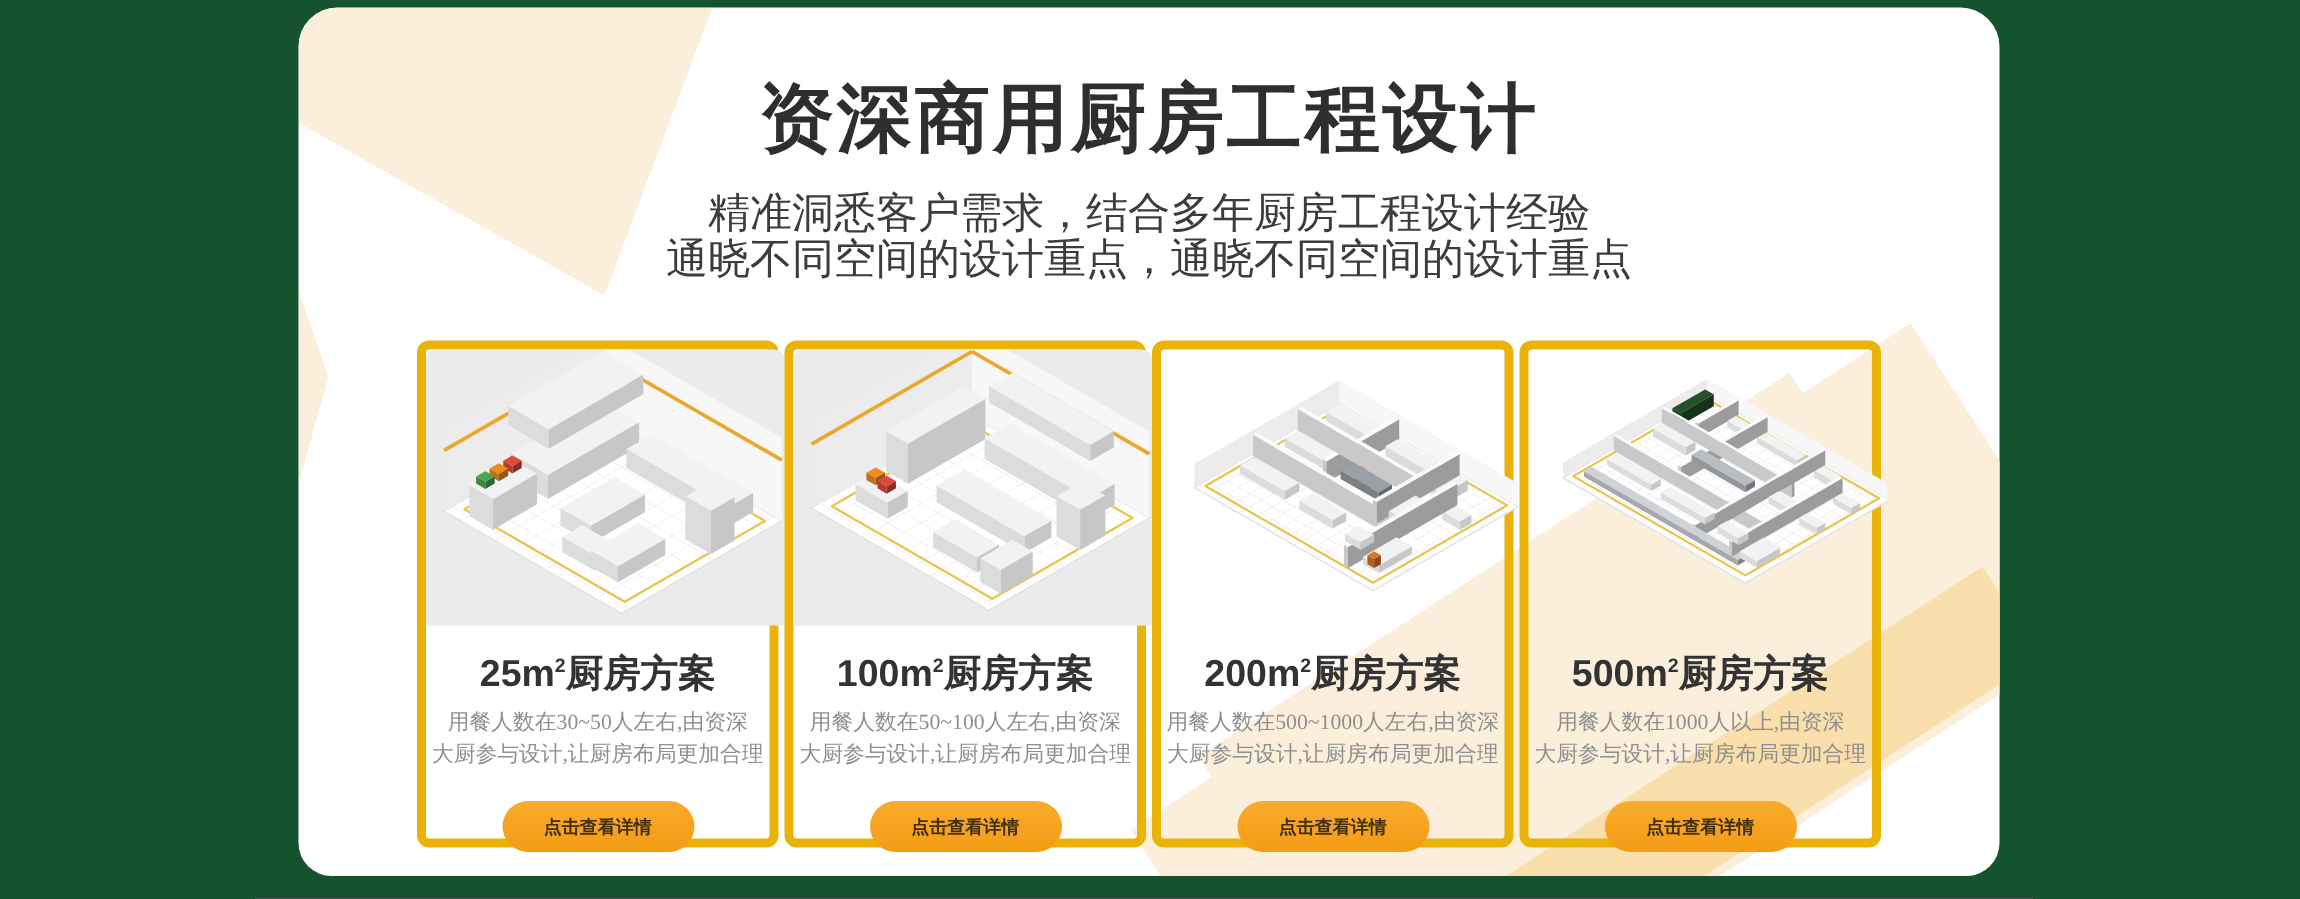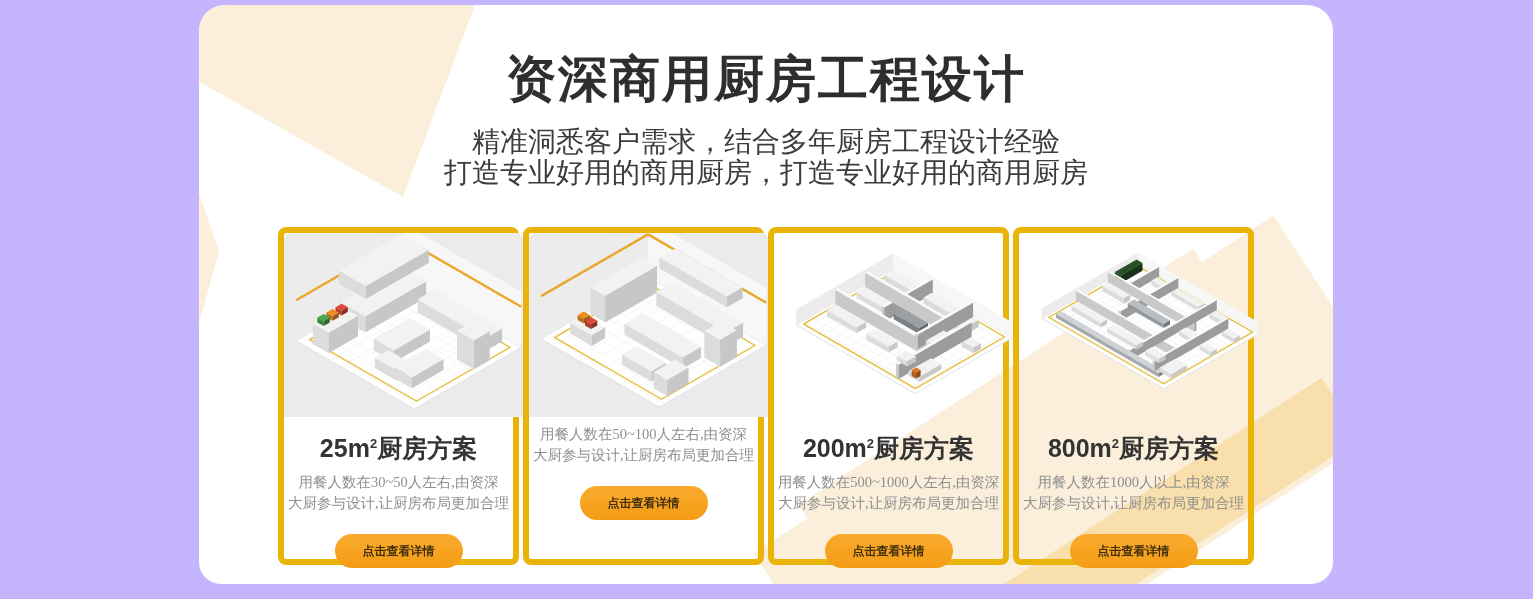--- a/index.html
+++ b/index.html
@@ -1,18 +1,18 @@
 <!DOCTYPE html>
 <html><head>
 <meta charset="utf-8">
 <style>
   *{margin:0;padding:0;box-sizing:border-box;}
   html,body{width:1533px;height:599px;overflow:hidden;background:#232323;
     font-family:"Liberation Sans","DejaVu Sans",sans-serif;}
-  .stage{position:relative;width:1533px;height:599px;background:#c4b5fd;padding-left:16px;}
+  .stage{position:relative;width:1533px;height:599px;background:#14532d;padding-left:16px;}
   .panel{position:absolute;left:199px;top:5px;width:1134px;height:579px;
     background:#ffffff;border-radius:26px 26px 22px 22px;overflow:hidden;}
   .decor{position:absolute;z-index:0;pointer-events:none;}
   .decor-v{left:0;top:0;width:300px;height:192px;background:#fbefdc;
     clip-path:polygon(0 0,92% 0,68% 100%,0 40%);}
   .decor-sliver{left:0;top:188px;width:20px;height:130px;background:#fbefdc;
     clip-path:polygon(0 0,100% 45%,0 100%);}
   .band{background:#fbefdc;}
   .band-a{left:570px;top:360px;width:620px;height:240px;transform:rotate(-33deg);}
   .band-c{left:587px;top:364px;width:470px;height:92px;transform:rotate(-33deg);}
@@ -43,21 +43,21 @@
 
     <div class="decor decor-v"></div>
     <div class="decor decor-sliver"></div>
     <div class="decor band band-a"></div>
     <div class="decor band band-c"></div>
     <div class="decor band-b"></div>
 
     <div class="hdr">
       <h1>资深商用厨房工程设计</h1>
       <p class="sub first">精准洞悉客户需求，结合多年厨房工程设计经验</p>
-      <p class="sub">打造专业好用的商用厨房，打造专业好用的商用厨房</p>
+      <p class="sub">通晓不同空间的设计重点，通晓不同空间的设计重点</p>
     </div>
 
     <div class="cards">
 
       <div class="card">
         <div class="card-img opaque">
             <svg id="k0" viewBox="0 0 239 184">
               <rect width="239" height="184" fill="#ebebeb"></rect>
               <polygon points="119.0,46.0 237.2,114.3 130.3,176.0 12.0,107.8" fill="#ffffff" stroke="#e2e2e2" stroke-width="1" stroke-linejoin="round"></polygon>
               <line x1="130.258" y1="52.5" x2="23.307000000000002" y2="114.25" stroke="#f2f2f2" stroke-width="0.7"></line>
@@ -178,20 +178,21 @@
               <polygon points="124.6,139.2 138.1,147.0 138.1,162.9 124.6,155.2" fill="#dcdcdc"></polygon>
               <polygon points="159.5,134.6 138.1,147.0 138.1,162.9 159.5,150.6" fill="#c7c7c7"></polygon>
               <polygon points="62.1,84.1 68.3,87.7 62.1,91.3 56.0,87.7" fill="#e04a3a"></polygon>
               <polygon points="56.0,87.7 62.1,91.3 62.1,96.1 56.0,92.5" fill="rgb(179,59,46)"></polygon>
               <polygon points="68.3,87.7 62.1,91.3 62.1,96.1 68.3,92.5" fill="rgb(139,46,36)"></polygon>
               <polygon points="146.0,15.5 213.6,54.5 197.8,63.6 130.3,24.6" fill="#f2f2f2"></polygon>
               <polygon points="130.3,24.6 197.8,63.6 197.8,74.3 130.3,35.3" fill="#dcdcdc"></polygon>
               <polygon points="213.6,54.5 197.8,63.6 197.8,74.3 213.6,65.2" fill="#c7c7c7"></polygon>
             </svg>
           </div>
+        <div class="card-title"><span>100m</span><sup>2</sup><span>厨房方案</span></div>
         <div class="card-desc"><span>用餐人数在50~100人左右,由资深</span><br><span>大厨参与设计,让厨房布局更加合理</span></div>
         <button class="cta">点击查看详情</button>
       </div>
 
       <div class="card">
         <div class="card-img">
             <svg id="k2" viewBox="0 0 239 184">
               <polygon points="119.0,36.0 238.2,104.8 141.3,160.7 22.2,91.9" fill="#ffffff" stroke="#e2e2e2" stroke-width="1" stroke-linejoin="round"></polygon>
               <line x1="126.4476" y1="40.3" x2="29.628800000000012" y2="96.19999999999999" stroke="#f2f2f2" stroke-width="0.7"></line>
               <line x1="133.8952" y1="44.6" x2="37.07640000000001" y2="100.5" stroke="#f2f2f2" stroke-width="0.7"></line>
@@ -387,20 +388,20 @@
               <polygon points="180.5,112.3 192.1,119.0 192.1,123.2 180.5,116.6" fill="#dcdcdc"></polygon>
               <polygon points="197.8,115.7 192.1,119.0 192.1,123.2 197.8,119.9" fill="#c7c7c7"></polygon>
               <polygon points="132.5,114.2 146.6,122.3 140.1,126.0 126.0,117.9" fill="#f2f2f2"></polygon>
               <polygon points="126.0,117.9 140.1,126.0 140.1,130.3 126.0,122.1" fill="#dcdcdc"></polygon>
               <polygon points="146.6,122.3 140.1,126.0 140.1,130.3 146.6,126.6" fill="#c7c7c7"></polygon>
               <polygon points="156.2,125.7 167.7,132.3 152.3,141.2 140.8,134.5" fill="#f2f2f2"></polygon>
               <polygon points="140.8,134.5 152.3,141.2 152.3,145.4 140.8,138.8" fill="#dcdcdc"></polygon>
               <polygon points="167.7,132.3 152.3,141.2 152.3,145.4 167.7,136.6" fill="#c7c7c7"></polygon>
             </svg>
           </div>
-        <div class="card-title"><span>800m</span><sup>2</sup><span>厨房方案</span></div>
+        <div class="card-title"><span>500m</span><sup>2</sup><span>厨房方案</span></div>
         <div class="card-desc"><span>用餐人数在1000人以上,由资深</span><br><span>大厨参与设计,让厨房布局更加合理</span></div>
         <button class="cta">点击查看详情</button>
       </div>
 
     </div>
   </div>
 </div>
 
 </body></html>

